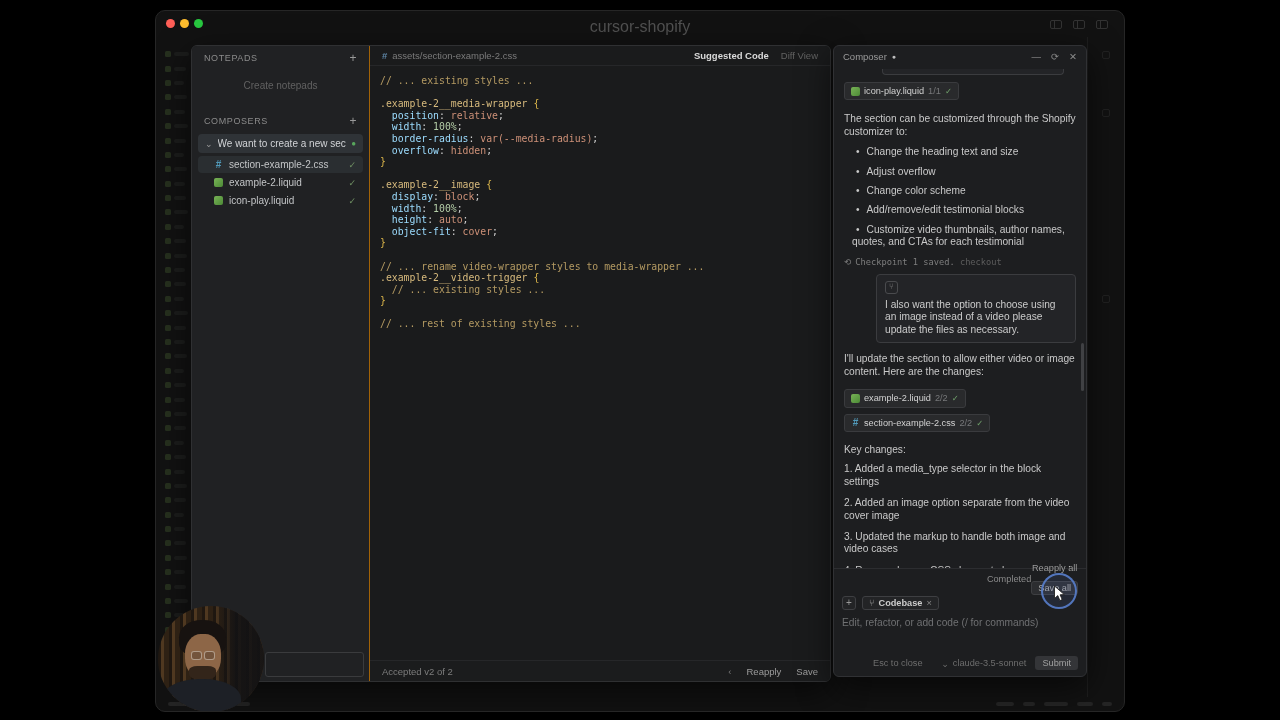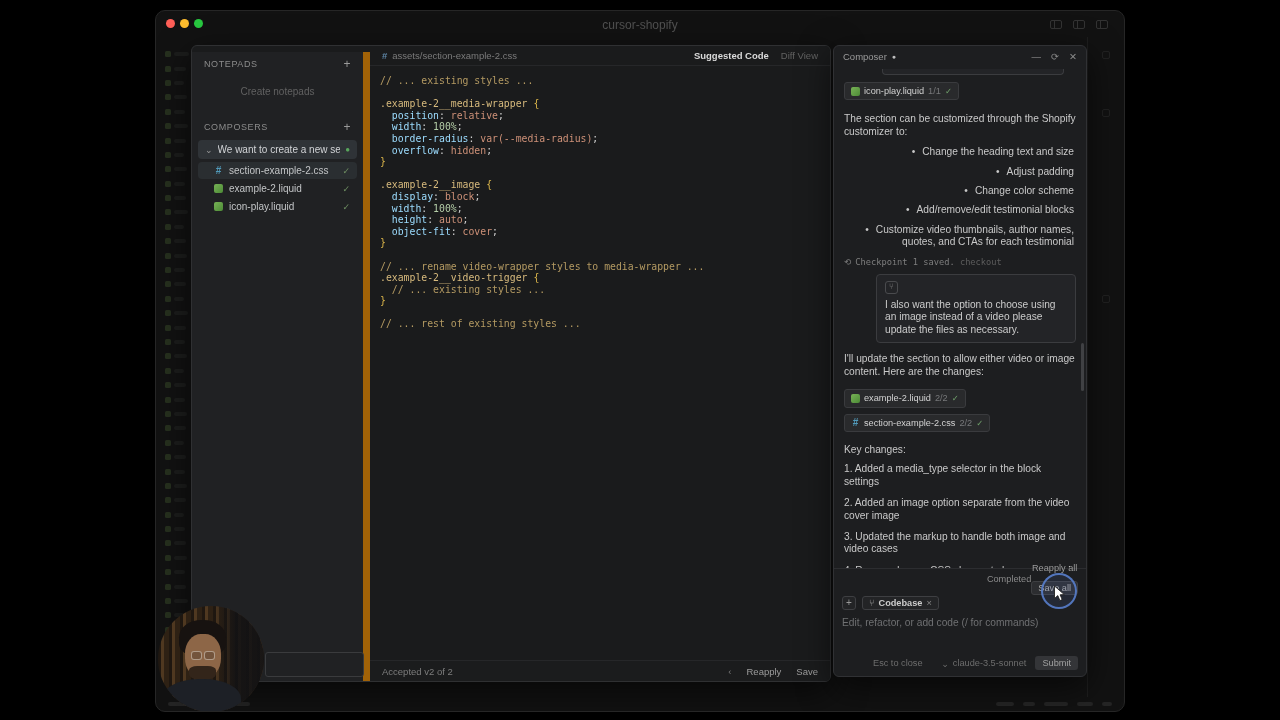--- a/index.html
+++ b/index.html
@@ -8,21 +8,21 @@
 
   
   .app-window { position: absolute; left: 155px; top: 10px; width: 970px; height: 702px;
     background: #121212; border: 1px solid #262626; border-radius: 10px; overflow: hidden; }
 
   
   .titlebar { position: absolute; top: 0; left: 0; right: 0; height: 24px; }
   .traffic { position: absolute; left: 10px; top: 8px; display: flex; gap: 5px; }
   .tl { width: 9px; height: 9px; border-radius: 50%; }
   .tl.red { background: #ff5f57; } .tl.yellow { background: #febc2e; } .tl.green { background: #28c840; }
-  .win-title { position: absolute; top: 7px; left: 0; right: 0; text-align: center; font-size: 12px; color: #515151; }
+  .win-title { position: absolute; top: 7px; left: 0; right: 0; text-align: center; font-size: 16px; color: #515151; }
   .tb-icons { position: absolute; right: 16px; top: 9px; display: flex; gap: 11px; opacity: .38; }
   .tb-ic { width: 12px; height: 9px; border: 1px solid #6a6a6a; border-radius: 2px; position: relative; }
   .tb-ic::before { content: ""; position: absolute; top: 0; bottom: 0; left: 3px; width: 1px; background: #6a6a6a; }
 
   
   .dim-tree { position: absolute; left: 2px; top: 32px; width: 33px; height: 652px; overflow: hidden; padding-top: 4px; }
   .tree-row { height: 14.4px; display: flex; align-items: center; gap: 3px; padding-left: 7px; opacity: .45; }
   .tree-ic { width: 6px; height: 6px; border-radius: 1.5px; background: #4d6b38; opacity: .75; flex: none; }
   .tree-bar { height: 4px; background: #3c423c; border-radius: 2px; opacity: .55; }
   .dim-tabs { position: absolute; left: 52px; top: 33px; height: 8px; display: flex; gap: 20px; opacity: .22; }
@@ -30,21 +30,21 @@
   .dim-status { position: absolute; left: 12px; right: 12px; bottom: 3px; height: 8px; display: flex; justify-content: space-between; opacity: .22; }
   .dim-group { display: flex; gap: 9px; align-items: center; }
   .dim-bar { height: 4px; background: #6a6a6a; border-radius: 2px; }
   .dim-right { position: absolute; right: 0; top: 26px; width: 37px; bottom: 14px; border-left: 1px solid #1e1e1e; }
   .dim-dot { position: absolute; width: 8px; height: 8px; border: 1px solid #3a3a3a; border-radius: 2px; opacity: .4; left: 14px; }
 
   
   .overlay-main { position: absolute; left: 35px; top: 34px; width: 640px; height: 637px; display: flex;
     background: #1a1b1c; border: 1px solid #2f3032; border-radius: 6px; overflow: hidden;
     box-shadow: 0 10px 34px rgba(0,0,0,.6); }
-  .sidebar { width: 178px; flex: none; background: #202123; border-right: 7px solid #a16207; position: relative; margin-top: 6px; }
+  .sidebar { width: 178px; flex: none; background: #202123; border-right: 1px solid #a16207; position: relative; }
   .sb-header { display: flex; align-items: center; justify-content: space-between; padding: 7px 12px 5px;
     font-size: 9px; letter-spacing: .6px; color: #8b8b8b; }
   .sb-plus { color: #9a9a9a; font-size: 12px; line-height: 10px; cursor: default; }
   .sb-empty { text-align: center; color: #616161; font-size: 10px; padding: 12px 0 18px; }
   .composer-row { margin: 3px 6px; padding: 4px 7px; background: #2f3337; border-radius: 4px;
     display: flex; align-items: center; gap: 5px; font-size: 10px; color: #d2d4d7; }
   .composer-row .chev { color: #9a9a9a; font-size: 9px; }
   .composer-row .lbl { flex: 1; white-space: nowrap; overflow: hidden; }
   .composer-row .dot { color: #58a65c; font-size: 8px; }
   .file-row { margin: 1px 6px; padding: 3px 7px 3px 16px; border-radius: 4px; display: flex; align-items: center; gap: 6px;
@@ -81,21 +81,21 @@
     padding: 0 9px; font-size: 9.5px; color: #9b9b9b; }
   .cp-title { display: flex; align-items: center; gap: 5px; }
   .cp-title .dot { font-size: 7px; color: #bdbdbd; }
   .cp-hicons { display: flex; gap: 10px; color: #8a8a8a; font-size: 9.5px; }
   .cp-content { flex: 1; padding: 2px 10px 0; overflow: hidden; font-size: 10.2px; line-height: 12.4px; color: #c9c9c9; position: relative; }
   .clip-frag { margin: 0 12px 4px 38px; height: 6px; border: 1px solid #3b3c3f; border-top: none; border-radius: 0 0 4px 4px; background: #232427; }
   .chip { display: inline-flex; align-items: center; gap: 4px; background: #292a2c; border: 1px solid #3a3b3e;
     border-radius: 3px; padding: 2px 6px; font-size: 9.2px; color: #d2d2d2; margin: 3px 0; }
   .chip .count { color: #77787a; } .chip .check { color: #6f9e6a; font-size: 8.5px; }
   .cp-p { margin: 10px 0 8px; }
-  .cp-bullets { list-style: none; margin: 2px 2px 2px; text-align: right; }
+  .cp-bullets { list-style: none; margin: 2px 8px 2px; }
   .cp-bullets li { margin: 0 0 7px; }
   .bullet-dot { margin: 0 7px 0 4px; }
   .checkpoint { font-family: "DejaVu Sans Mono", monospace; font-size: 8.7px; color: #7e7e7e; margin: 7px 0 6px; }
   .checkpoint .cp-ic { margin-right: 4px; }
   .checkpoint .action { color: #5c5c5c; }
   .user-box { margin: 2px 0 10px 32px; border: 1px solid #3b3c3f; background: #232427; border-radius: 4px; padding: 6px 8px; color: #cbcbcb; }
   .ub-icon { width: 13px; height: 13px; border: 1px solid #4a4b4e; border-radius: 3px; color: #8a8a8a; font-size: 8px;
     display: flex; align-items: center; justify-content: center; margin-bottom: 5px; }
   .kc-label { margin: 9px 0 7px; }
   .kc-item { margin: 0 0 9px; }
@@ -438,21 +438,21 @@
             <span class="check">✓</span>
           </span>
         </div>
 
         <p class="cp-p">The section can be customized through the Shopify customizer to:</p>
 
         <ul class="cp-bullets">
 
             <li><span class="bullet-dot">•</span><span>Change the heading text and size</span></li>
 
-            <li><span class="bullet-dot">•</span><span>Adjust padding</span></li>
+            <li><span class="bullet-dot">•</span><span>Adjust overflow</span></li>
 
             <li><span class="bullet-dot">•</span><span>Change color scheme</span></li>
 
             <li><span class="bullet-dot">•</span><span>Add/remove/edit testimonial blocks</span></li>
 
             <li><span class="bullet-dot">•</span><span>Customize video thumbnails, author names, quotes, and CTAs for each testimonial</span></li>
           </ul>
 
         <div class="checkpoint">
           <span class="cp-ic">⟲</span><span>Checkpoint 1 saved.</span> <span class="action">checkout</span>

